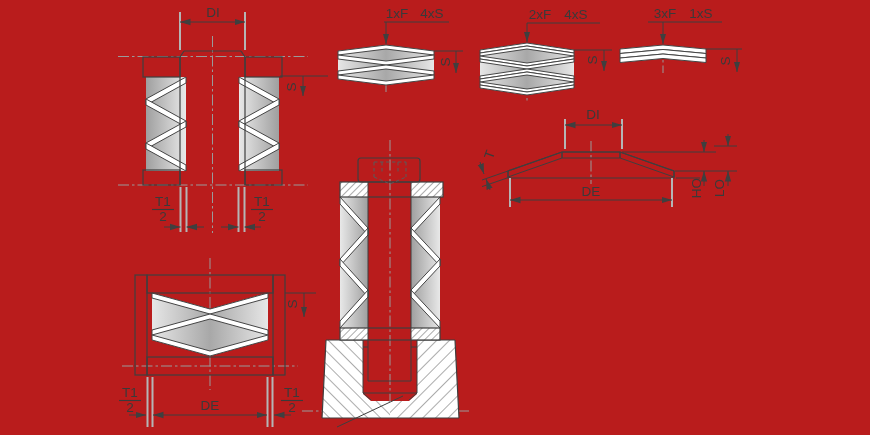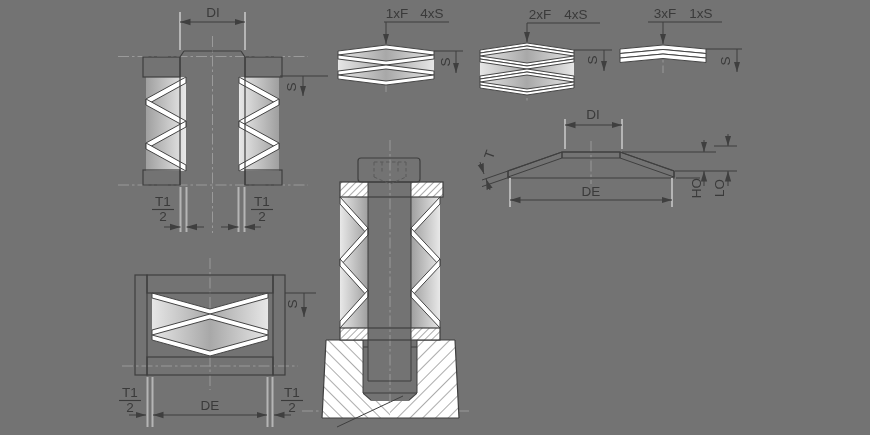--- a/index.html
+++ b/index.html
@@ -1,16 +1,16 @@
 <!DOCTYPE html>
 <html><head>
 <meta charset="utf-8">
 <style>
   html,body{margin:0;padding:0;background:#fff;}
-  .canvas{position:relative;width:870px;height:435px;background:#737373;overflow:hidden;}
+  .canvas{position:relative;width:870px;height:435px;background:#b91c1c;overflow:hidden;}
   svg{display:block;}
   svg text{font-family:"Liberation Sans","DejaVu Sans",sans-serif;font-size:13.5px;fill:#3a3a3a;}
   .outline{stroke:#3f3f3f;stroke-width:1.2;fill:none;}
   .thin{stroke:#3f3f3f;stroke-width:1;fill:none;}
   .band{fill:#ffffff;stroke:#454545;stroke-width:1;}
   .dim{stroke:#3f3f3f;stroke-width:1;fill:none;}
   .ext{stroke:#b5b5b5;stroke-width:2;fill:none;}
   .cl{stroke:#9a9a9a;stroke-width:1;fill:none;stroke-dasharray:11 3 2.5 3;}
   .hid{stroke:#5a5a5a;stroke-width:1;fill:none;stroke-dasharray:3.5 2.5;}
   .frac{stroke:#3a3a3a;stroke-width:1.1;}

